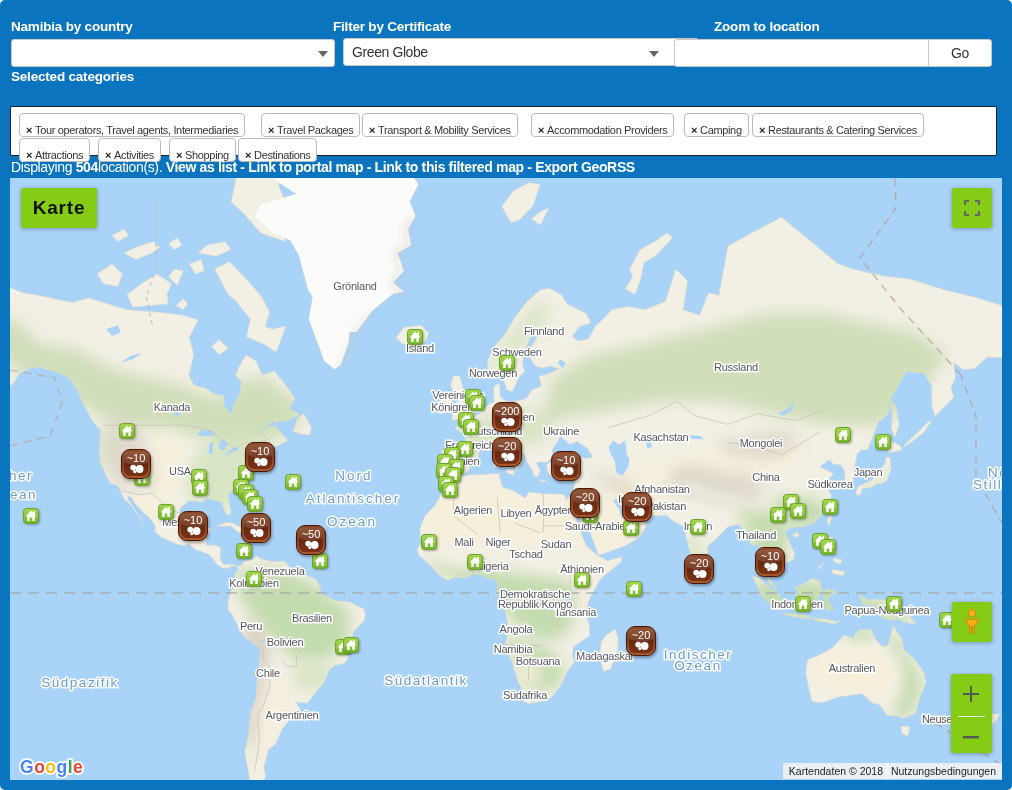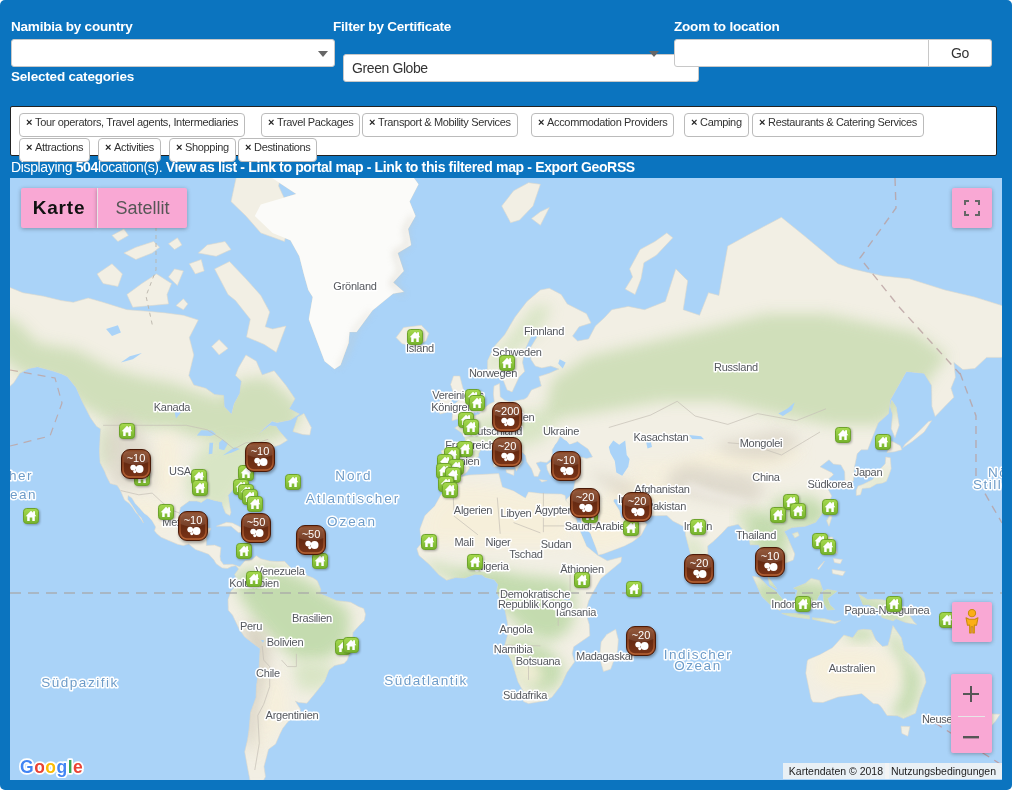--- a/index.html
+++ b/index.html
@@ -1,34 +1,34 @@
 <!DOCTYPE html>
 <html><head><meta charset="utf-8"><style>
 *{margin:0;padding:0;box-sizing:border-box}
 body{width:1012px;height:790px;background:#fff;font-family:"Liberation Sans",sans-serif;position:relative;overflow:hidden}
 .panel{position:absolute;left:0;top:0;width:1012px;height:790px;background:#0b74bf;border-radius:5px}
 .flabel{position:absolute;color:#fff;font-weight:700;font-size:13.5px;letter-spacing:-0.2px}
 .sel{position:absolute;height:28px;background:#fff;border:1px solid #c8c8c8;border-radius:3px;font-size:14px;letter-spacing:-0.4px;color:#333;padding:4px 8px;line-height:19px}
 .arrow{position:absolute;width:0;height:0;border-left:5px solid transparent;border-right:5px solid transparent;border-top:6px solid #666}
 .tagbox{position:absolute;left:10px;top:106px;width:987px;height:50px;background:#fff;border:1px solid #222;border-radius:2px}
-.tag{position:absolute;height:24px;background:#fff;border:1px solid #bbb;border-radius:4px;font-size:11px;color:#333;line-height:16px;padding:0 6px;white-space:nowrap;letter-spacing:-0.35px}
+.tag{position:absolute;height:24px;background:#fff;border:1px solid #bbb;border-radius:4px;font-size:11px;color:#333;line-height:16px;padding:8px 6px;white-space:nowrap;letter-spacing:-0.35px}
 .tag b{font-weight:700;color:#222;margin-right:3px}
 .dispbar{position:absolute;left:0;top:156px;width:1012px;height:22px;color:#fff;font-size:14px;letter-spacing:-0.35px}
 .map{position:absolute;left:10px;top:178px;width:992px;height:602px;background:#aad3f8;overflow:hidden}
 .gm{position:absolute;width:16px;height:16px;filter:drop-shadow(1px 1.5px 1px rgba(0,0,0,0.3))}
 .bm{position:absolute;width:30px;height:30px;filter:drop-shadow(1px 2px 1.5px rgba(0,0,0,0.35))}
-.gbtn{position:absolute;background:#f9a8d4;box-shadow:0 1px 4px rgba(0,0,0,0.3);border-radius:2px}
+.gbtn{position:absolute;background:#84cc16;box-shadow:0 1px 4px rgba(0,0,0,0.3);border-radius:2px}
 </style></head><body>
 <div class="panel"></div>
 <div class="flabel" style="left:11px;top:19px">Namibia by country</div>
 <div class="flabel" style="left:333px;top:19px">Filter by Certificate</div>
-<div class="flabel" style="left:674px;top:19px">Zoom to location</div>
+<div class="flabel" style="left:714px;top:19px">Zoom to location</div>
 <div class="sel" style="left:11px;top:39px;width:324px"></div>
 <div class="arrow" style="left:318px;top:51px"></div>
-<div class="sel" style="left:343px;top:54px;width:356px">Green Globe</div>
+<div class="sel" style="left:343px;top:38px;width:356px">Green Globe</div>
 <div class="arrow" style="left:649px;top:51px"></div>
 <div class="sel" style="left:674px;top:39px;width:255px;border-radius:3px 0 0 3px"></div>
 <div class="sel" style="left:928px;top:39px;width:64px;border-radius:0 3px 3px 0;text-align:center;color:#333">Go</div>
 <div class="flabel" style="left:11px;top:69px">Selected categories</div>
 <div class="tagbox"></div>
 <div class="tag" style="left:19px;top:113px"><b>×</b>Tour operators, Travel agents, Intermediaries</div>
 <div class="tag" style="left:261px;top:113px"><b>×</b>Travel Packages</div>
 <div class="tag" style="left:362px;top:113px"><b>×</b>Transport &amp; Mobility Services</div>
 <div class="tag" style="left:531px;top:113px"><b>×</b>Accommodation Providers</div>
 <div class="tag" style="left:684px;top:113px"><b>×</b>Camping</div>
@@ -630,21 +630,20 @@
     <div class="bm" style="left:616px;top:448px"><svg width="30" height="30" viewBox="0 0 30 30">
 <rect x="0.5" y="0.5" width="29" height="29" rx="8.5" fill="url(#bgrad)" stroke="#4a1a08" stroke-width="1"></rect>
 <rect x="2" y="2" width="26" height="26" rx="7" fill="none" stroke="url(#bedge)" stroke-width="1.6" opacity="0.85"></rect>
         <path d="M2.5,13 Q15,19 27.5,13 L27.5,5 Q27.5,2.5 25,2.5 L5,2.5 Q2.5,2.5 2.5,5 Z" fill="#ffffff" opacity="0.10"></path>
 <text x="15" y="12.5" font-size="11" fill="#fff" text-anchor="middle" font-family="Liberation Sans, sans-serif">~20</text>
 <circle cx="12.2" cy="18.6" r="2.9" fill="#fff"></circle>
         <circle cx="18.6" cy="20" r="3.9" fill="#fff"></circle>
         <circle cx="13.8" cy="22.6" r="1.6" fill="#fff"></circle>
 </svg></div>
 <div class="gbtn" style="left:11px;top:10px;width:76px;height:40px;border-radius:2px 0 0 2px;color:#111;font-weight:700;font-size:19px;letter-spacing:0.8px;text-align:center;line-height:40px">Karte</div>
-<div class="gbtn" style="left:87px;top:10px;width:90px;height:40px;border-radius:0 2px 2px 0;color:#565656;font-size:18px;text-align:center;line-height:40px;box-shadow:0 1px 4px rgba(0,0,0,0.3);border-left:1px solid #e6e6e6">Satellit</div>
 <div class="gbtn" style="left:942px;top:10px;width:40px;height:40px">
 <svg width="16" height="16" viewBox="0 0 16 16" style="margin:12px" fill="none" stroke="#666" stroke-width="2">
         <path d="M1,5 L1,1 L5,1 M11,1 L15,1 L15,5 M15,11 L15,15 L11,15 M5,15 L1,15 L1,11"></path>
       </svg></div>
 <div class="gbtn" style="left:942px;top:424px;width:40px;height:40px">
 <svg width="28" height="28" viewBox="0 0 24 24" style="margin:6px">
         <circle cx="12" cy="4.4" r="3.1" fill="#fbae17" stroke="#c98a0e" stroke-width="0.9"></circle>
         <path d="M6.9 8.4 L9.5 9.6 L14.5 9.6 L17.1 8.4 L15.9 14.8 L14 14.6 L14 21.4 L12.7 21.4 L12.7 16 L11.3 16 L11.3 21.4 L10 21.4 L10 14.6 L8.1 14.8 Z" fill="#fbae17" stroke="#c98a0e" stroke-width="0.9" stroke-linejoin="round"></path>
       </svg></div>
 <div class="gbtn" style="left:941px;top:496px;width:41px;height:79px">

